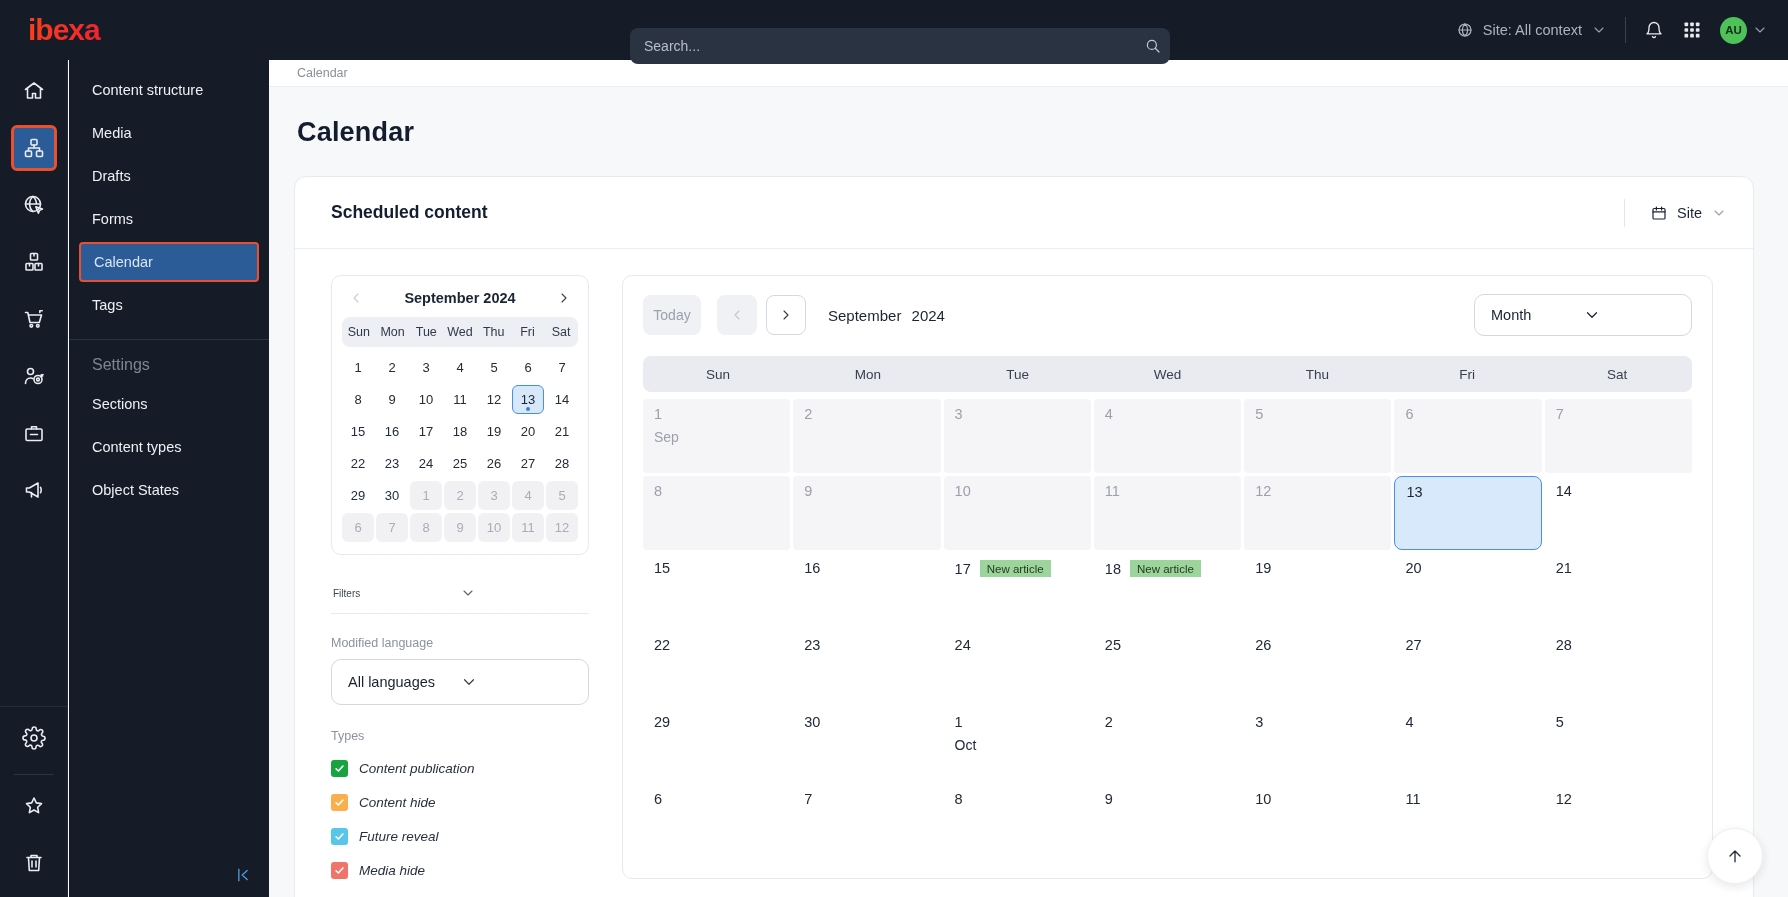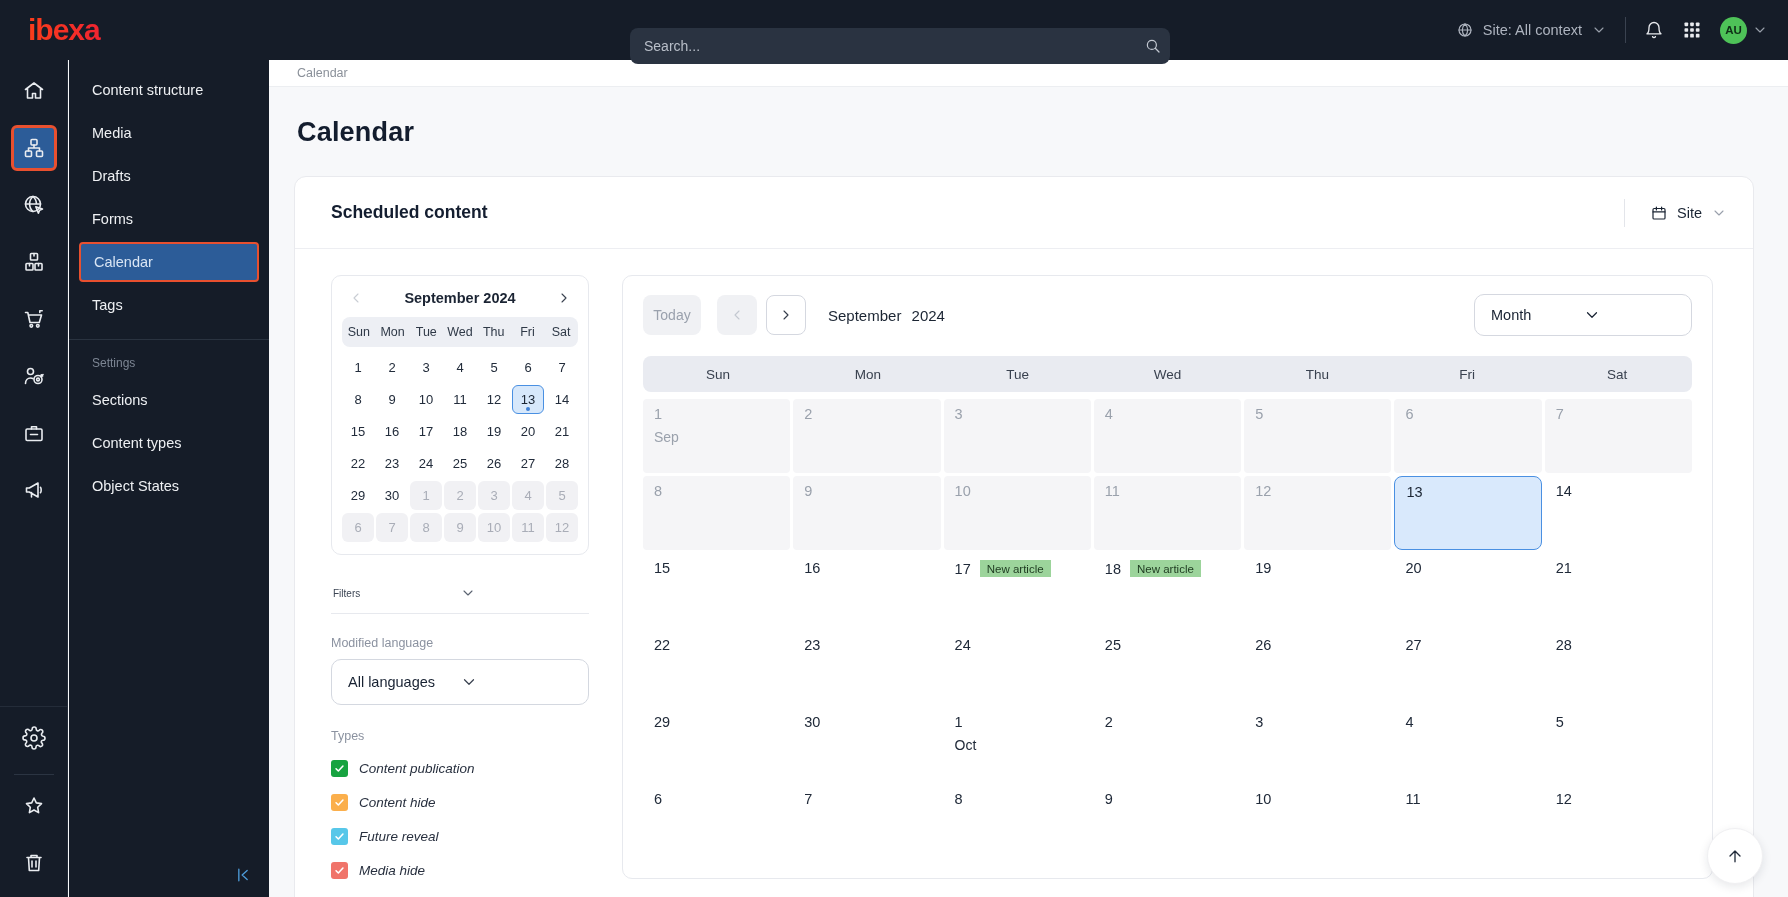--- a/index.html
+++ b/index.html
@@ -31,21 +31,21 @@
   .rail-item.active { background:#2c5c98; border:3px solid #e8502f; border-radius:6px; }
   .rail-spacer { flex:1; }
   .rail-divider-full { width:68px; height:1px; background:#242c39; margin:2px 0 8px 0; }
   .rail-divider-inset { width:40px; height:1px; background:#2b3442; margin:2px 0 8px 0; }
 
   
   .menu { position:absolute; left:69px; top:60px; bottom:0; width:200px; background:#151c28; z-index:20; padding-top:10px; }
   .menu-item { height:40px; margin:0 10px 3px 10px; display:flex; align-items:center; padding-left:13px; color:#eef0f3; font-size:14.5px; border-radius:4px; cursor:pointer; }
   .menu-item.active { background:#2c5c98; border:2px solid #e8502f; color:#d9e5f4; }
   .menu-divider { height:1px; background:#2a3340; margin:14px 0 8px 0; }
-  .menu-label { font-size:12px; color:#7d8694; padding:8px 0 10px 23px; }
+  .menu-label { font-size:16px; color:#7d8694; padding:8px 0 10px 23px; }
   .collapse-btn { position:absolute; right:16px; bottom:12px; color:#4d9bd9; cursor:pointer; }
 
   
   .content { position:absolute; left:269px; top:60px; right:0; bottom:0; background:#f7f8fa; }
   .crumbbar { height:27px; background:#ffffff; border-bottom:1px solid #eceef1; display:flex; align-items:center; padding-left:28px; }
   .crumb { font-size:12.5px; color:#8a9099; }
   .pagetitle { margin:30px 0 0 28px; font-size:27px; font-weight:bold; color:#131d2e; letter-spacing:.2px; }
 
   .card { margin:28px 34px 0 25px; background:#ffffff; border:1px solid #e9eaee; border-radius:12px; height:780px; overflow:hidden; }
   .card-header { height:72px; display:flex; align-items:center; padding:0 26px 0 36px; border-bottom:1px solid #edeef2; }

